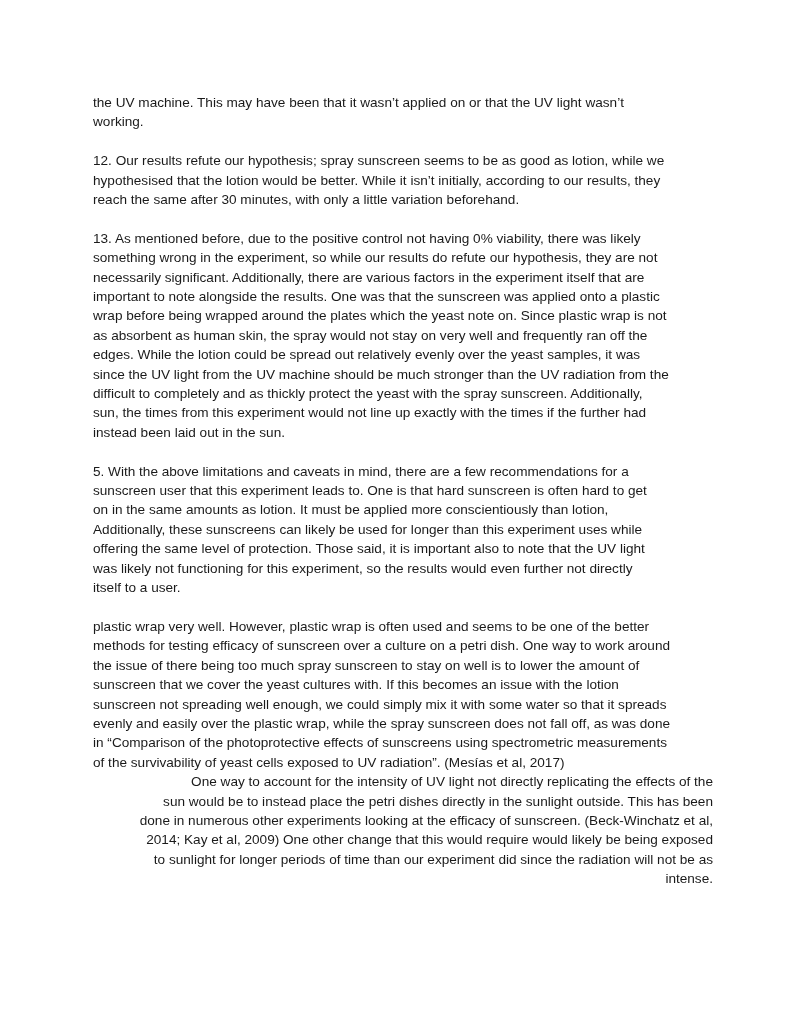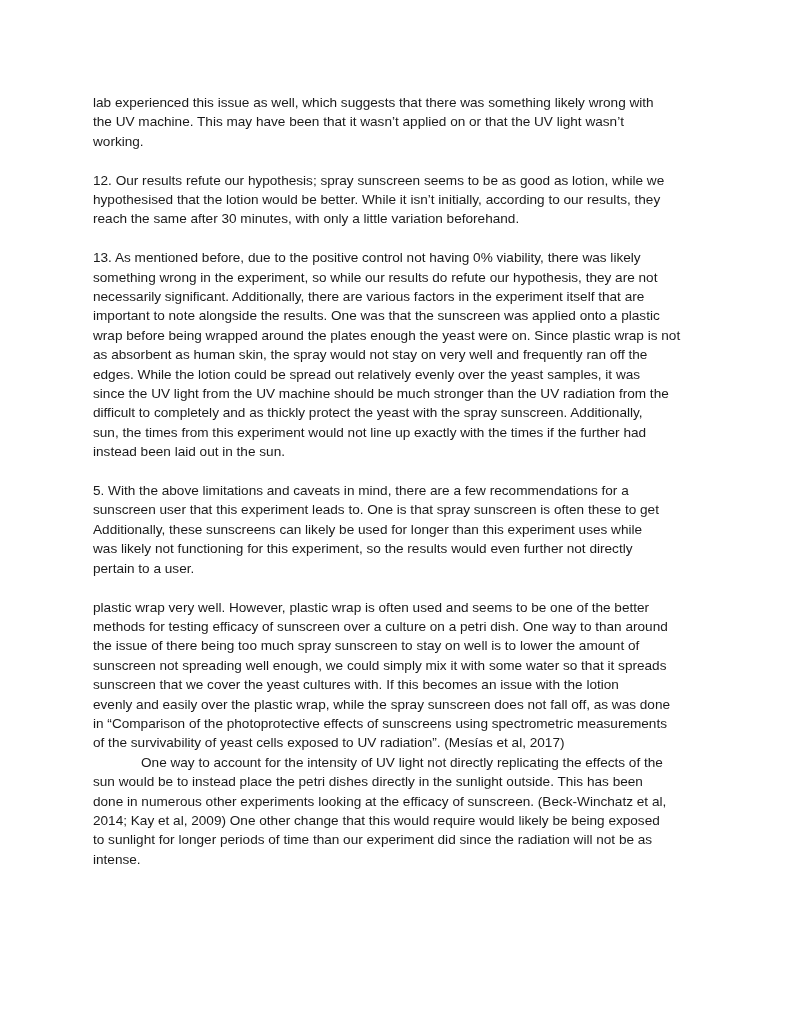--- a/index.html
+++ b/index.html
@@ -3,64 +3,65 @@
 <meta charset="utf-8">
 <style>
   html, body { margin: 0; padding: 0; background: #ffffff; }
   body { width: 792px; height: 1024px; position: relative; overflow: hidden; }
   .page {
     position: absolute; left: 93px; top: 93px; width: 620px;
     font-family: "Liberation Sans", sans-serif;
     font-size: 13.6px; color: #1a1a1a; line-height: 19.4px;
   }
   .para { margin: 0 0 19.4px 0; }
-  .para.cont { margin-top: -19.4px; }
+  .para.cont { margin-top: -19.4px; text-align: right; }
   .line { display: block; white-space: nowrap; }
   .indent { padding-left: 48px; }
 </style>
 </head>
 <body>
 
 <div class="page">
   <p class="para">
-    <span class="line">lab experienced this issue as well, which suggests that there was something likely wrong with</span>
     <span class="line">the UV machine. This may have been that it wasn’t applied on or that the UV light wasn’t</span>
     <span class="line">working.</span>
   </p>
   <p class="para">
     <span class="line">12. Our results refute our hypothesis; spray sunscreen seems to be as good as lotion, while we</span>
     <span class="line">hypothesised that the lotion would be better. While it isn’t initially, according to our results, they</span>
     <span class="line">reach the same after 30 minutes, with only a little variation beforehand.</span>
   </p>
   <p class="para">
     <span class="line">13. As mentioned before, due to the positive control not having 0% viability, there was likely</span>
     <span class="line">something wrong in the experiment, so while our results do refute our hypothesis, they are not</span>
     <span class="line">necessarily significant. Additionally, there are various factors in the experiment itself that are</span>
     <span class="line">important to note alongside the results. One was that the sunscreen was applied onto a plastic</span>
-    <span class="line">wrap before being wrapped around the plates enough the yeast were on. Since plastic wrap is not</span>
+    <span class="line">wrap before being wrapped around the plates which the yeast note on. Since plastic wrap is not</span>
     <span class="line">as absorbent as human skin, the spray would not stay on very well and frequently ran off the</span>
     <span class="line">edges. While the lotion could be spread out relatively evenly over the yeast samples, it was</span>
     <span class="line">since the UV light from the UV machine should be much stronger than the UV radiation from the</span>
     <span class="line">difficult to completely and as thickly protect the yeast with the spray sunscreen. Additionally,</span>
     <span class="line">sun, the times from this experiment would not line up exactly with the times if the further had</span>
     <span class="line">instead been laid out in the sun.</span>
   </p>
   <p class="para">
     <span class="line">5. With the above limitations and caveats in mind, there are a few recommendations for a</span>
-    <span class="line">sunscreen user that this experiment leads to. One is that spray sunscreen is often these to get</span>
+    <span class="line">sunscreen user that this experiment leads to. One is that hard sunscreen is often hard to get</span>
+    <span class="line">on in the same amounts as lotion. It must be applied more conscientiously than lotion,</span>
     <span class="line">Additionally, these sunscreens can likely be used for longer than this experiment uses while</span>
+    <span class="line">offering the same level of protection. Those said, it is important also to note that the UV light</span>
     <span class="line">was likely not functioning for this experiment, so the results would even further not directly</span>
-    <span class="line">pertain to a user.</span>
+    <span class="line">itself to a user.</span>
   </p>
   <p class="para">
     <span class="line">plastic wrap very well. However, plastic wrap is often used and seems to be one of the better</span>
-    <span class="line">methods for testing efficacy of sunscreen over a culture on a petri dish. One way to than around</span>
+    <span class="line">methods for testing efficacy of sunscreen over a culture on a petri dish. One way to work around</span>
     <span class="line">the issue of there being too much spray sunscreen to stay on well is to lower the amount of</span>
+    <span class="line">sunscreen that we cover the yeast cultures with. If this becomes an issue with the lotion</span>
     <span class="line">sunscreen not spreading well enough, we could simply mix it with some water so that it spreads</span>
-    <span class="line">sunscreen that we cover the yeast cultures with. If this becomes an issue with the lotion</span>
     <span class="line">evenly and easily over the plastic wrap, while the spray sunscreen does not fall off, as was done</span>
     <span class="line">in “Comparison of the photoprotective effects of sunscreens using spectrometric measurements</span>
     <span class="line">of the survivability of yeast cells exposed to UV radiation”. (Mesías et al, 2017)</span>
   </p>
   <p class="para cont">
     <span class="line indent">One way to account for the intensity of UV light not directly replicating the effects of the</span>
     <span class="line">sun would be to instead place the petri dishes directly in the sunlight outside. This has been</span>
     <span class="line">done in numerous other experiments looking at the efficacy of sunscreen. (Beck-Winchatz et al,</span>
     <span class="line">2014; Kay et al, 2009) One other change that this would require would likely be being exposed</span>
     <span class="line">to sunlight for longer periods of time than our experiment did since the radiation will not be as</span>

